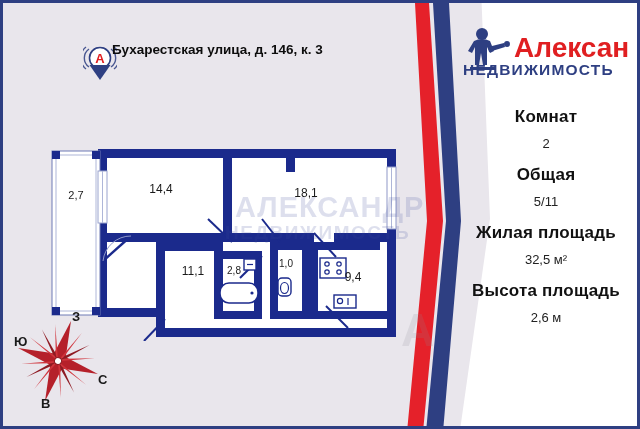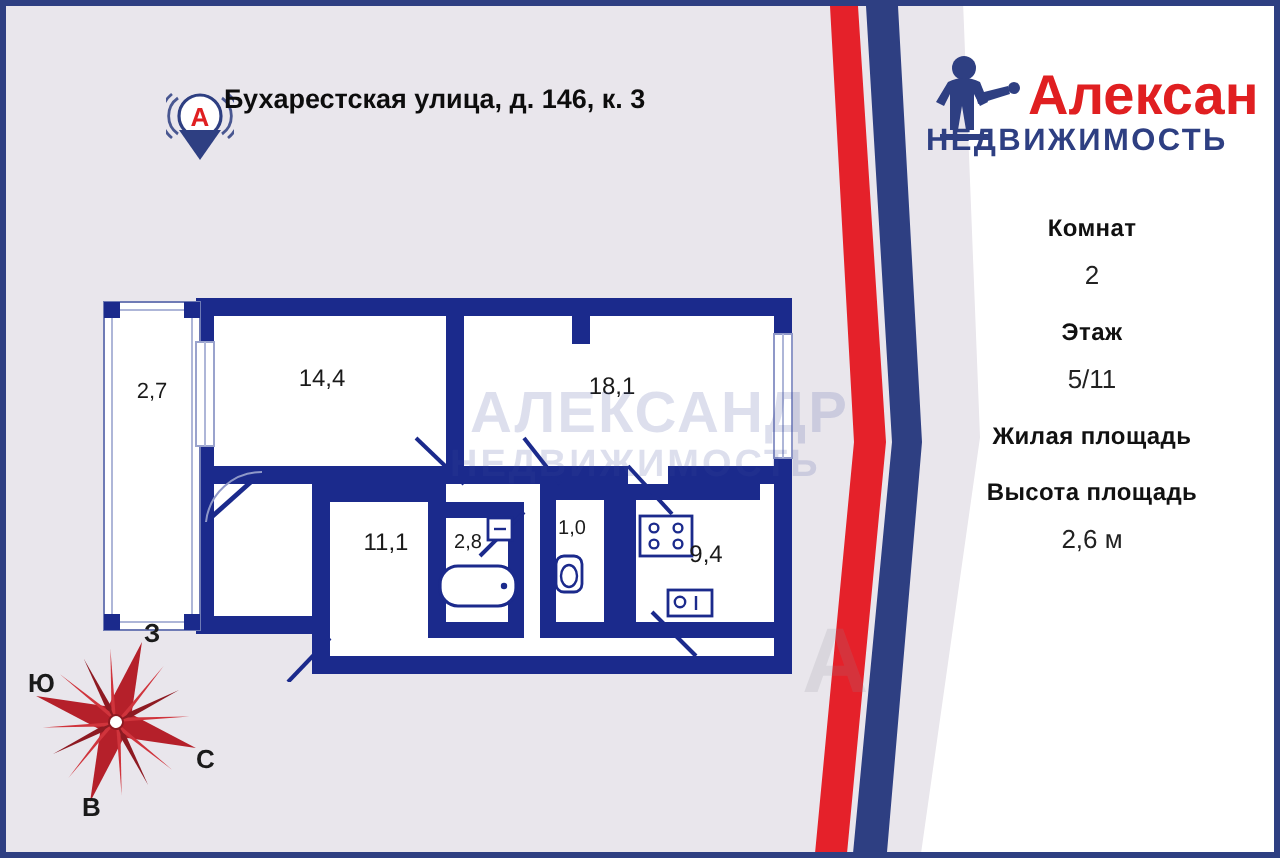--- a/index.html
+++ b/index.html
@@ -33,21 +33,21 @@
   .plan{position:absolute;left:45px;top:138px;width:350px;height:200px;}
   .plan svg{display:block;}
   
   .compass{position:absolute;left:5px;top:303px;width:120px;height:110px;}
   .compass svg{display:block;}
   .cmp-lbl{position:absolute;font-size:13px;color:#1a1a1a;font-weight:bold;}
   
   .logo{position:absolute;left:455px;top:22px;width:170px;height:58px;}
   .logo svg{display:block;}
   .specs{position:absolute;left:455px;top:104px;width:176px;text-align:center;}
-  .spec-k{font-size:12px;font-weight:bold;color:#111;margin-top:14px;letter-spacing:.2px;}
+  .spec-k{font-size:17px;font-weight:bold;color:#111;margin-top:14px;letter-spacing:.2px;}
   .spec-k.first{margin-top:0;}
   .spec-v{font-size:13px;color:#222;margin-top:9px;}
   
   .wm{position:absolute;pointer-events:none;font-weight:bold;color:#3b4a9c;opacity:.17;white-space:nowrap;}
   .wm1{left:232px;top:188px;font-size:29px;letter-spacing:1px;}
   .wm2{left:222px;top:219px;font-size:19px;letter-spacing:1.5px;}
   .wm3{left:398px;top:300px;font-size:46px;color:#8d8d96;opacity:.17;}
 </style>
 </head>
 <body>
@@ -242,20 +242,21 @@
         <rect x="12" y="42" width="26" height="3"></rect>
       </g>
       <text x="56" y="32" font-family="Liberation Sans, sans-serif" font-size="28" font-weight="bold" fill="#e01f21">Александр</text>
       <text x="5" y="50" font-family="Liberation Sans, sans-serif" font-size="15.5" font-weight="bold" letter-spacing="1.2" fill="#2e3f82">НЕДВИЖИМОСТЬ</text>
     </svg>
   </div>
 
   <div class="specs">
     <div class="spec-k first">Комнат</div>
     <div class="spec-v">2</div>
-    <div class="spec-k">Этаж</div>
+    <div class="spec-k">Общая</div>
     <div class="spec-v">5/11</div>
     <div class="spec-k">Жилая площадь</div>
+    <div class="spec-v">32,5 м²</div>
     <div class="spec-k">Высота площадь</div>
     <div class="spec-v">2,6 м</div>
   </div>
 
 </div>
 
 </body></html>

